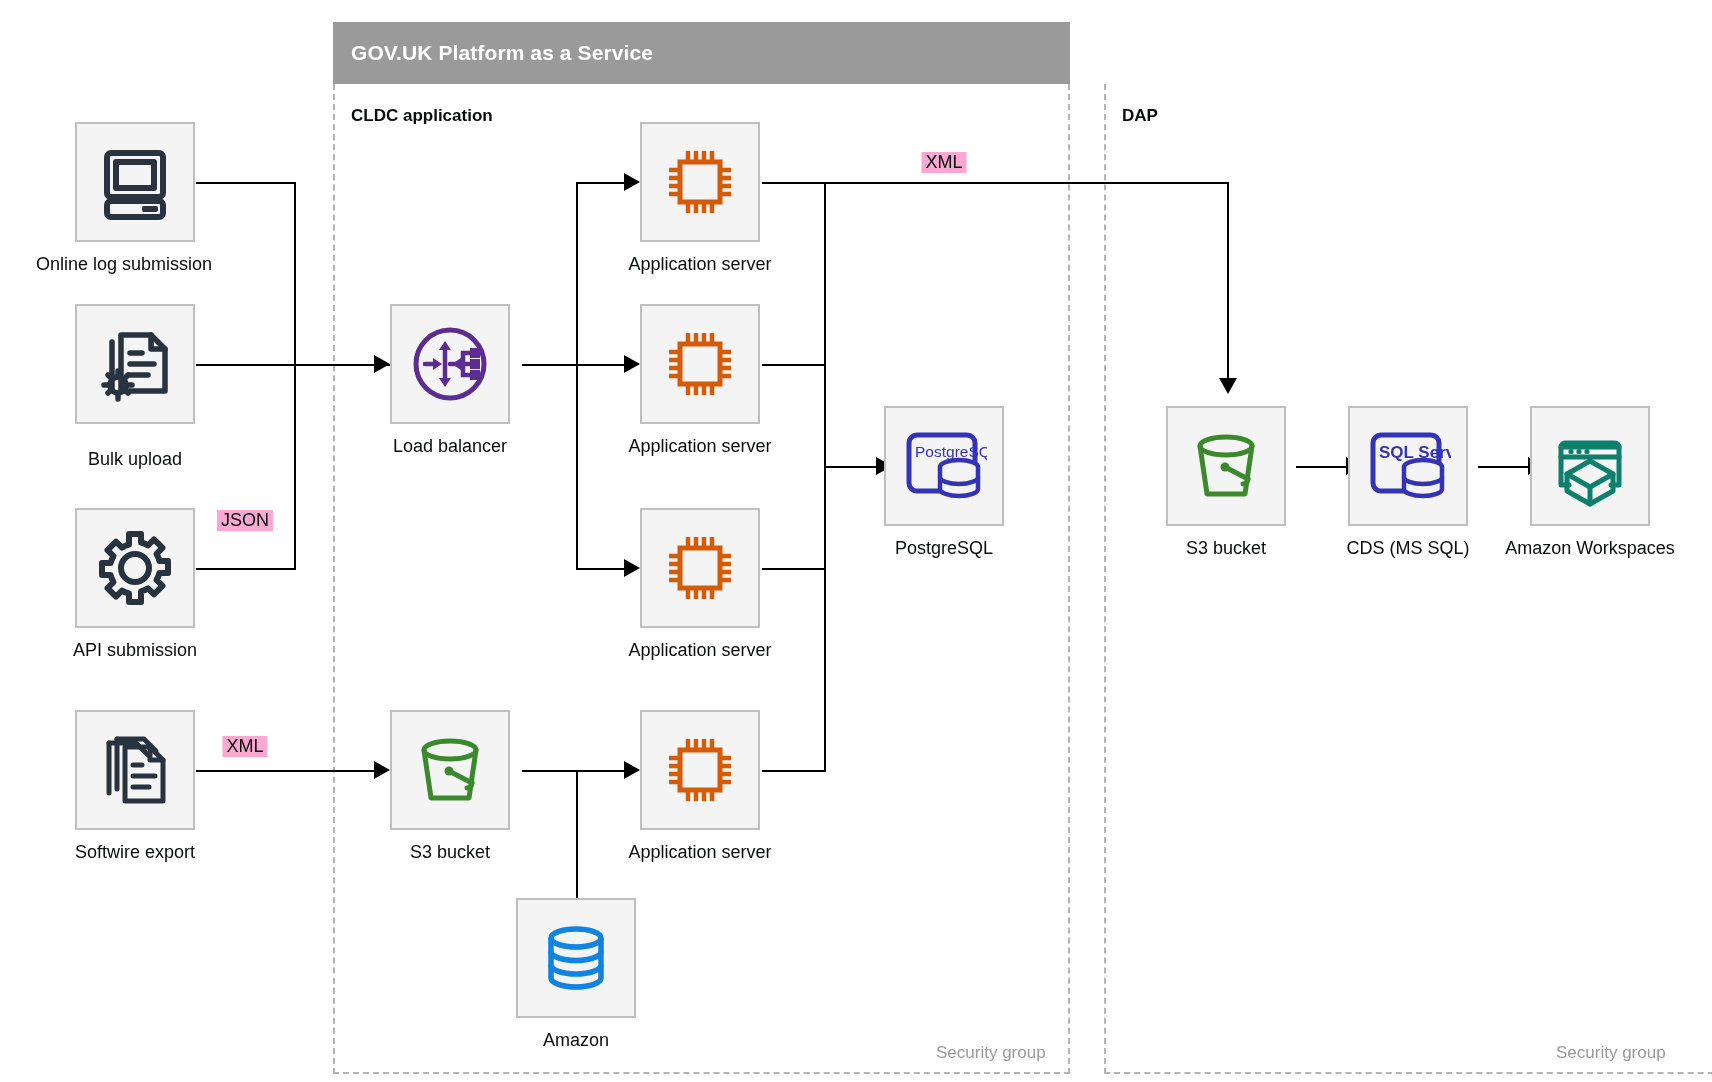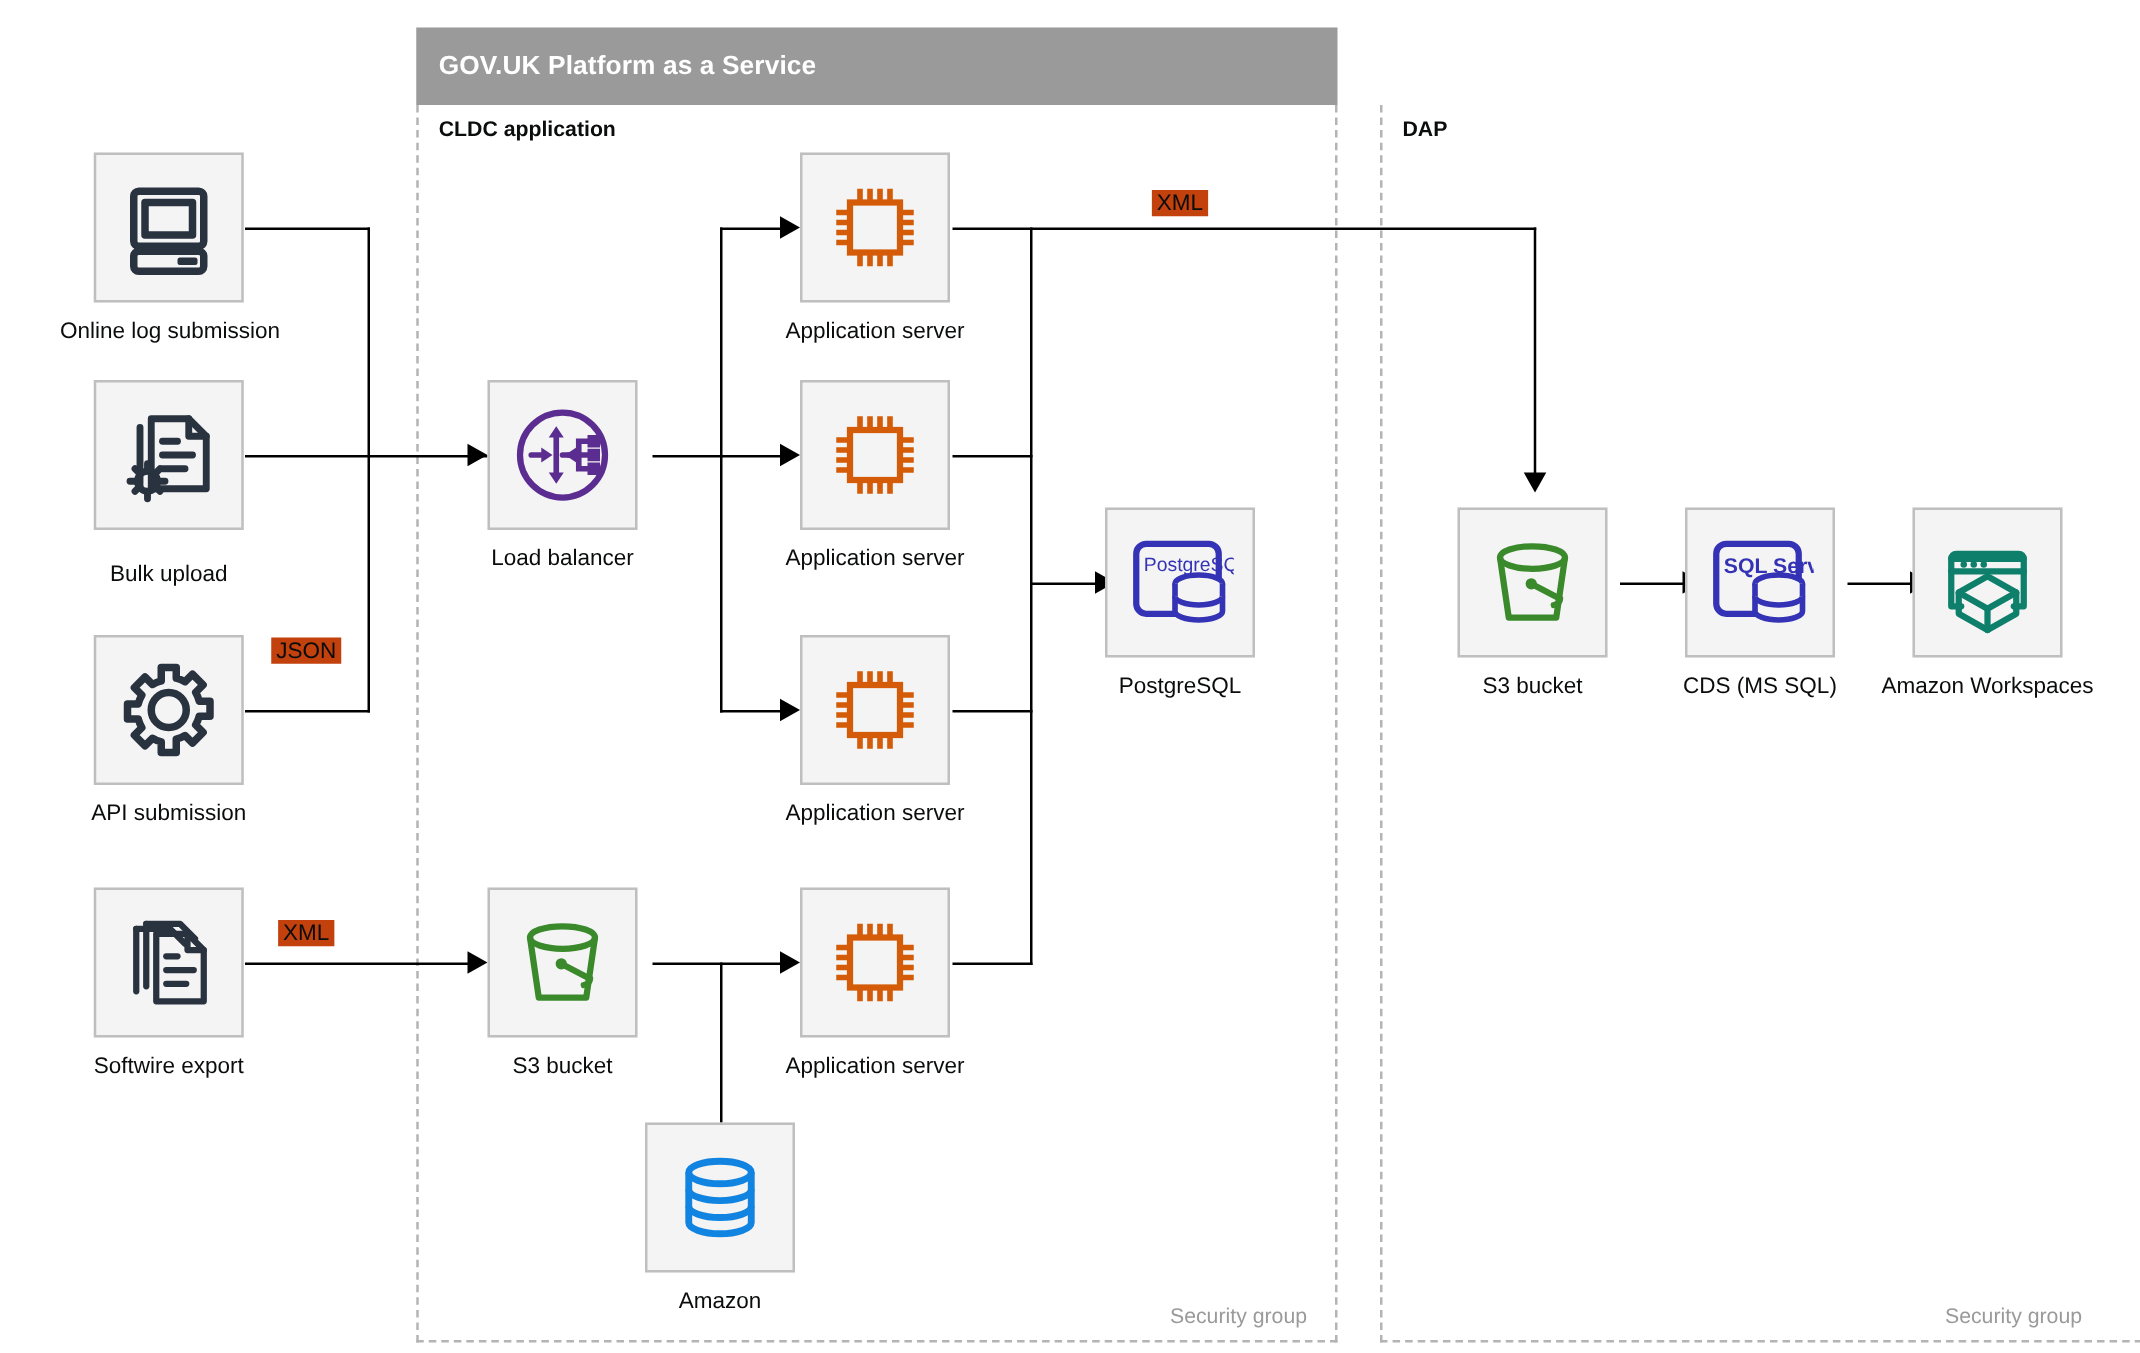--- a/index.html
+++ b/index.html
@@ -32,20 +32,21 @@
     position: absolute;
     border: 2px dashed #b4b4b4;
     border-top: none;
     background: transparent;
   }
   .group-sublabel {
     position: absolute;
     font-size: 17px;
     font-weight: bold;
     color: #0b0c0c;
+    margin-top: 12px;
   }
   .security-group-label {
     position: absolute;
     font-size: 17px;
     color: #9a9a9a;
   }
 
   
   .node {
     position: absolute;
@@ -89,21 +90,21 @@
     border-right: 9px solid transparent;
     border-top: 16px solid #000000;
   }
 
   .edge-label {
     position: absolute;
     font-size: 18px;
     color: #0b0c0c;
     white-space: nowrap;
     transform: translateX(-50%);
-    background: #c2410c;
+    background: #f9a8d4;
     padding: 0 4px;
   }
 </style>
 </head>
 <body>
 
 <div id="stage">
 
   <div class="group-header" style="left:333px; top:22px; width:737px; height:62px;">
     <span>GOV.UK Platform as a Service</span>
@@ -168,21 +169,21 @@
       <svg width="78" height="78" viewBox="0 0 78 78">
         <g fill="none" stroke="#29323f" stroke-width="6" stroke-linejoin="round">
           <rect x="11" y="10" width="56" height="44" rx="4"></rect>
           <rect x="20" y="19" width="38" height="26"></rect>
           <rect x="11" y="58" width="56" height="16" rx="4"></rect>
         </g>
         <rect x="46" y="63" width="16" height="6" rx="2" fill="#29323f"></rect>
       </svg>
     </span>
   </div>
-  <div class="node-label" style="left:136px; top:254px;">Online log submission</div>
+  <div class="node-label" style="left:124px; top:254px;">Online log submission</div>
 
   <div class="node" style="left:75px; top:304px;">
     <span>
       <svg width="78" height="78" viewBox="0 0 78 78">
         <g fill="none" stroke="#29323f" stroke-width="5.5" stroke-linejoin="round" stroke-linecap="round">
           <path d="M25 10 H55 L69 24 V66 H25 Z"></path>
           <path d="M55 10 V24 H69"></path>
           <path d="M16 17 V62"></path>
           <path d="M34 28 H46"></path>
           <path d="M34 39 H58"></path>

